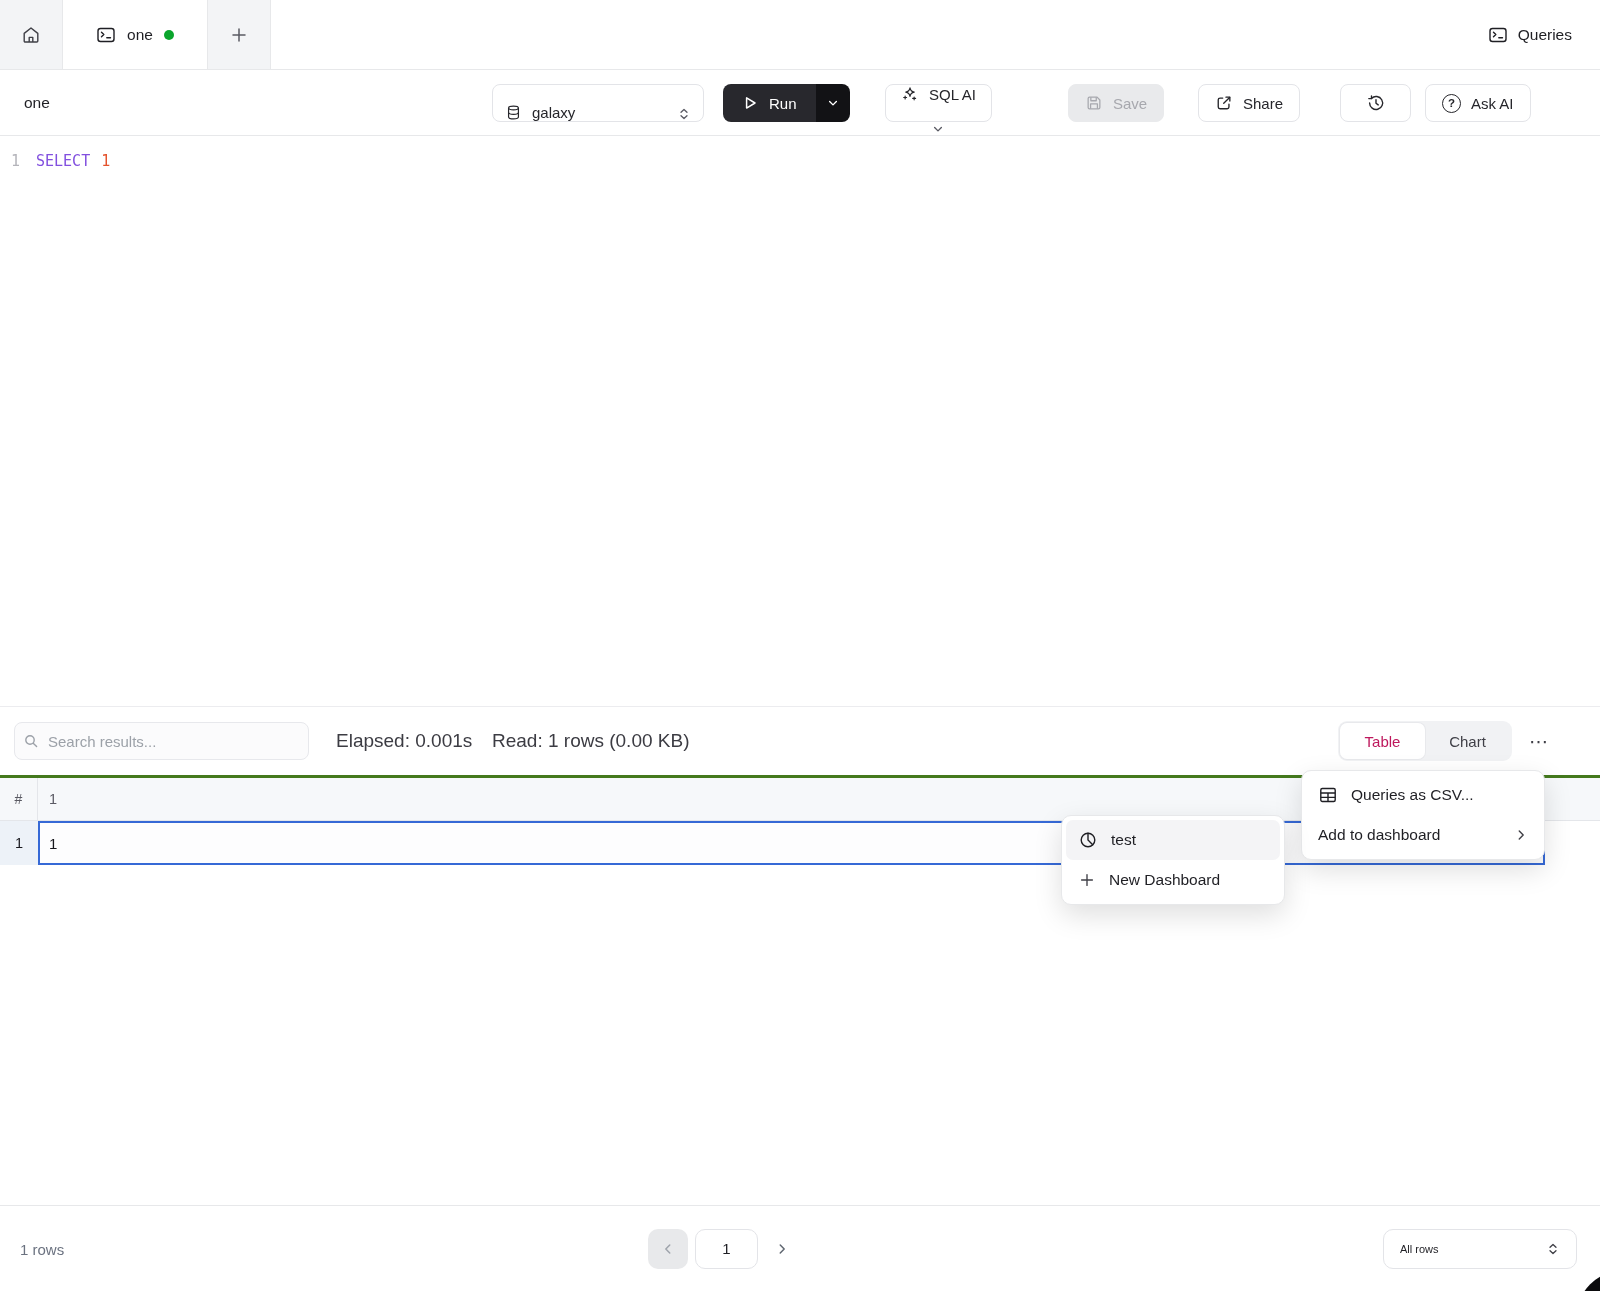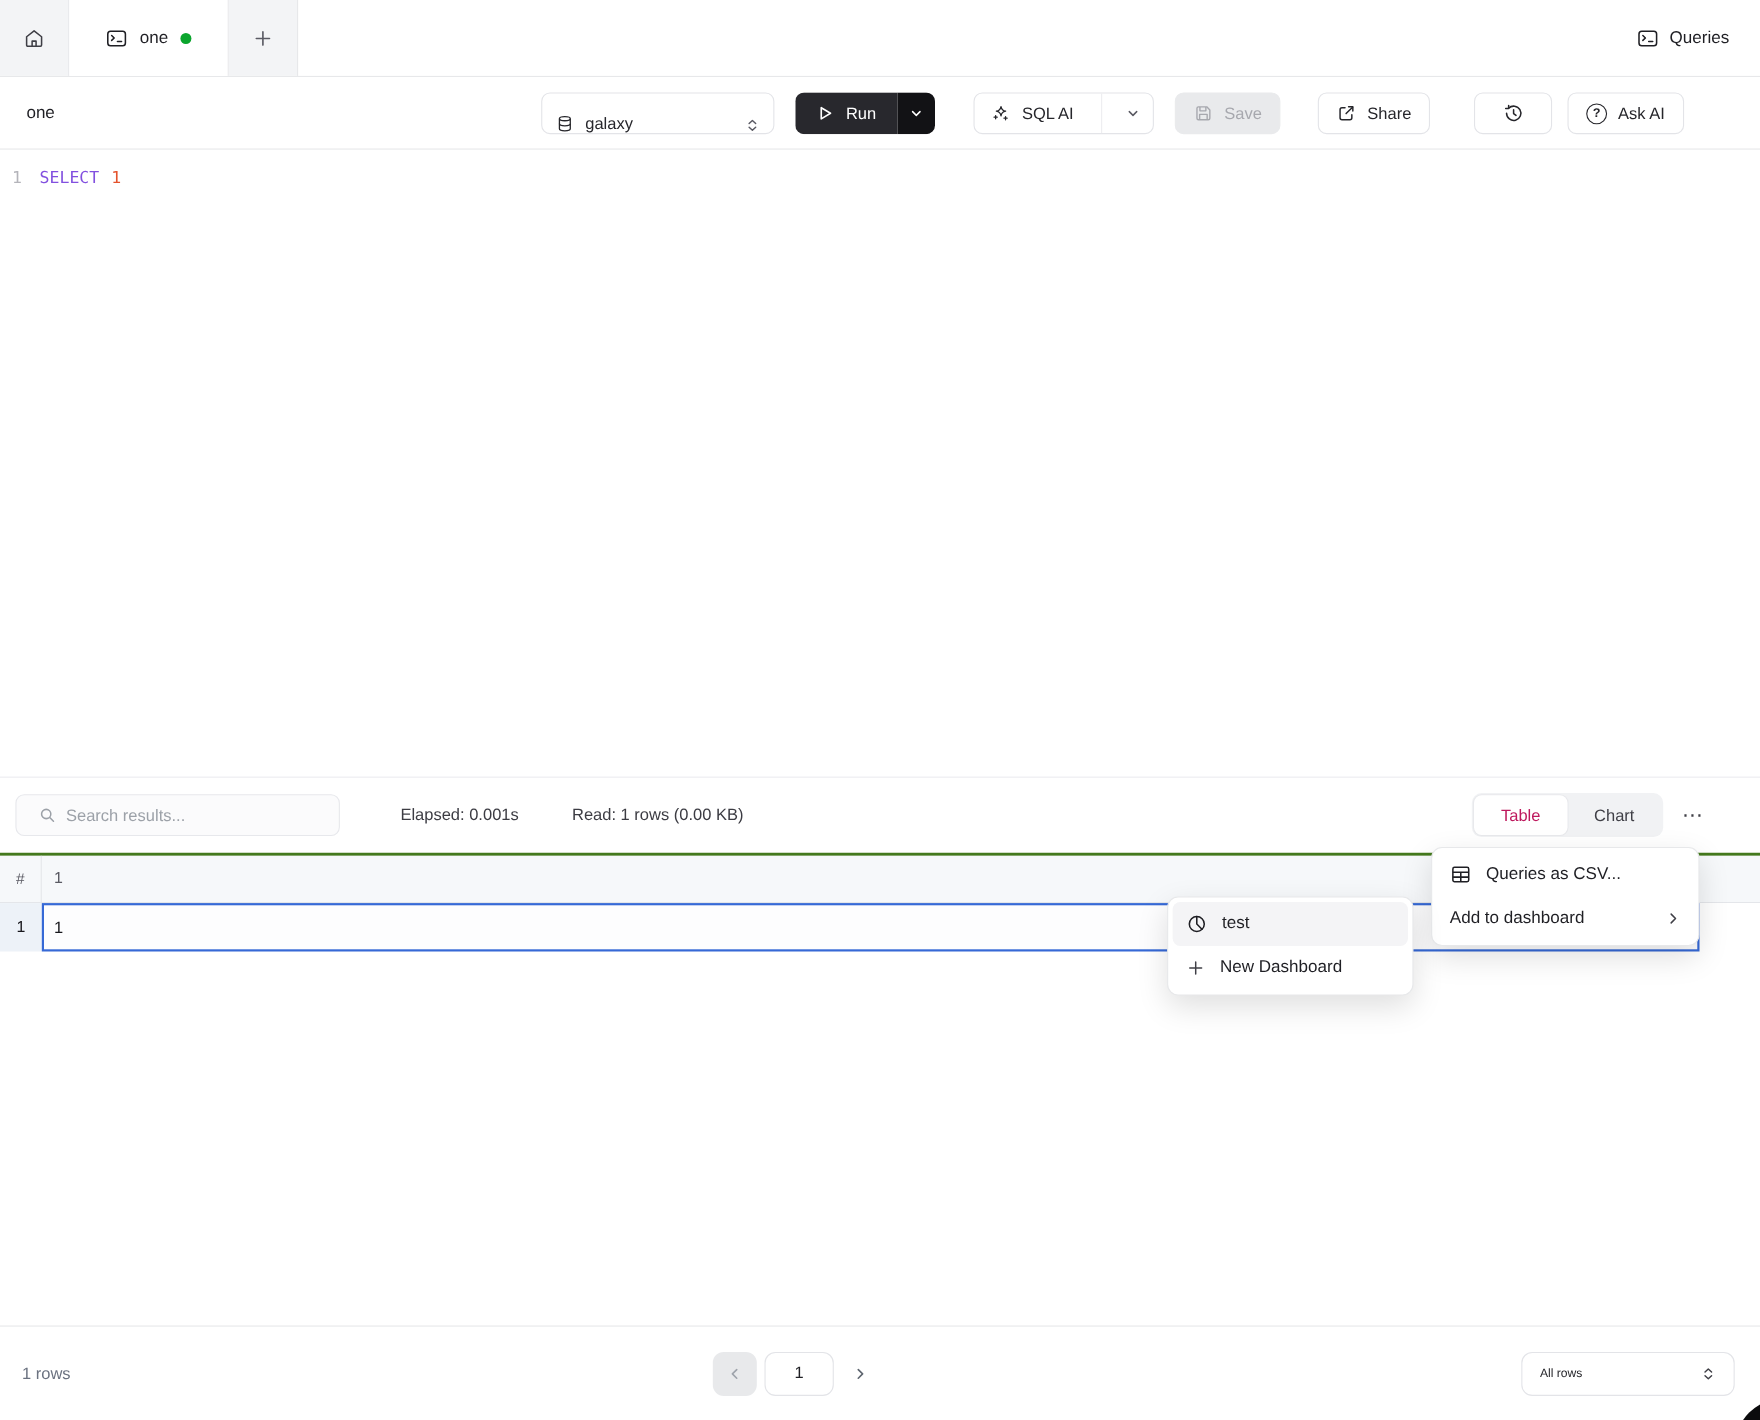--- a/index.html
+++ b/index.html
@@ -18,43 +18,43 @@
 
   
   .query-header { position:relative; height:66px; background:#fff; border-bottom:1px solid #e7e8ea; }
   .query-title { position:absolute; left:24px; top:50%; transform:translateY(-50%); font-size:15.5px; color:#1f1f24; }
   .hbtn { position:absolute; top:14px; height:38px; display:inline-flex; align-items:center; gap:10px; padding:0 16px; background:#fff; border:1px solid #e3e4e8; border-radius:8px; font-size:15px; color:#26262b; font-family:inherit; cursor:pointer; }
   .db-select { left:492px; width:212px; justify-content:flex-start; padding:0 12px;align-items:flex-end; }
   .db-select .grow { flex:1; text-align:left; }
   .run-group { position:absolute; left:723px; top:14px; height:38px; display:flex; border-radius:8px; overflow:hidden; cursor:pointer; }
   .run-main { background:#28282d; color:#fff; display:flex; align-items:center; gap:11px; padding:0 19px; font-size:15px; }
   .run-caret { background:#121215; color:#fff; width:34px; display:flex; align-items:center; justify-content:center; }
-  .sqlai { left:885px; padding:0; }
+  .sqlai { left:885px; padding:0;flex-direction:column; }
   .sqlai .seg1 { display:flex; align-items:center; gap:10px; padding:0 15px; height:100%; }
   .sqlai .divider { width:1px; height:100%; background:#ededf0; }
   .sqlai .seg2 { width:36px; height:100%; display:flex; align-items:center; justify-content:center; color:#5a5a63; }
   .save-btn { left:1068px; background:#e9eaec; border-color:#e9eaec; color:#a7a8ae; cursor:default; }
   .share-btn { left:1198px; }
   .history-btn { left:1340px; width:71px; justify-content:center; padding:0; }
   .askai-btn { left:1425px; }
   .qmark { width:19px; height:19px; border:1.4px solid #26262b; border-radius:50%; display:inline-flex; align-items:center; justify-content:center; font-size:11.5px; font-weight:bold; }
 
   
   .editor { height:570px; background:#fff; padding-top:14px; }
   .code-line { display:flex; font-family:"DejaVu Sans Mono", monospace; font-size:15px; line-height:22px; }
   .gutter { width:36px; text-align:right; padding-right:16px; color:#b4b4ba; flex:none; }
   .kw { color:#8250df; }
   .lit { color:#e4532d; margin-left:11px; }
 
   
   .results-toolbar { position:relative; height:69px; border-top:1px solid #ececef; background:#fff; }
-  .search-box { position:absolute; left:14px; top:15px; width:295px; height:38px; display:flex; align-items:center; gap:9px; padding:0 20px; background:#fbfbfc; border:1px solid #e7e8ec; border-radius:8px; color:#9ca1a8; }
+  .search-box { position:absolute; left:14px; top:15px; width:295px; height:38px; display:flex; align-items:center; gap:9px; padding:0 8px; background:#fbfbfc; border:1px solid #e7e8ec; border-radius:8px; color:#9ca1a8; }
   .search-box input { border:none; outline:none; background:transparent; font-size:15px; color:#26262b; font-family:inherit; width:230px; }
   .search-box input::placeholder { color:#9ca1a8; }
-  .stat { position:absolute; top:50%; transform:translateY(-50%); font-size:15px; color:#3c3c43;margin-left:28px; }
+  .stat { position:absolute; top:50%; transform:translateY(-50%); font-size:19px; color:#3c3c43; }
   .stat-elapsed { left:336px; }
   .stat-read { left:492px; }
   .seg-control { position:absolute; right:88px; top:14px; height:40px; background:#f1f2f4; border-radius:9px; padding:2px; display:flex; }
   .seg { min-width:85px; padding:0 18px; display:flex; align-items:center; justify-content:center; font-size:15px; border-radius:7px; color:#3f3f46; cursor:pointer; }
   .seg.selected { background:#fff; color:#be185d; box-shadow:0 0 0 1px #e8e9ec; }
   .more-btn { position:absolute; right:44px; top:50%; transform:translateY(-50%); width:34px; height:34px; border:none; background:none; font-size:19px; color:#3f3f46; letter-spacing:1px; cursor:pointer; }
 
   .green-line { height:3px; background:#44791d; }
 
   

